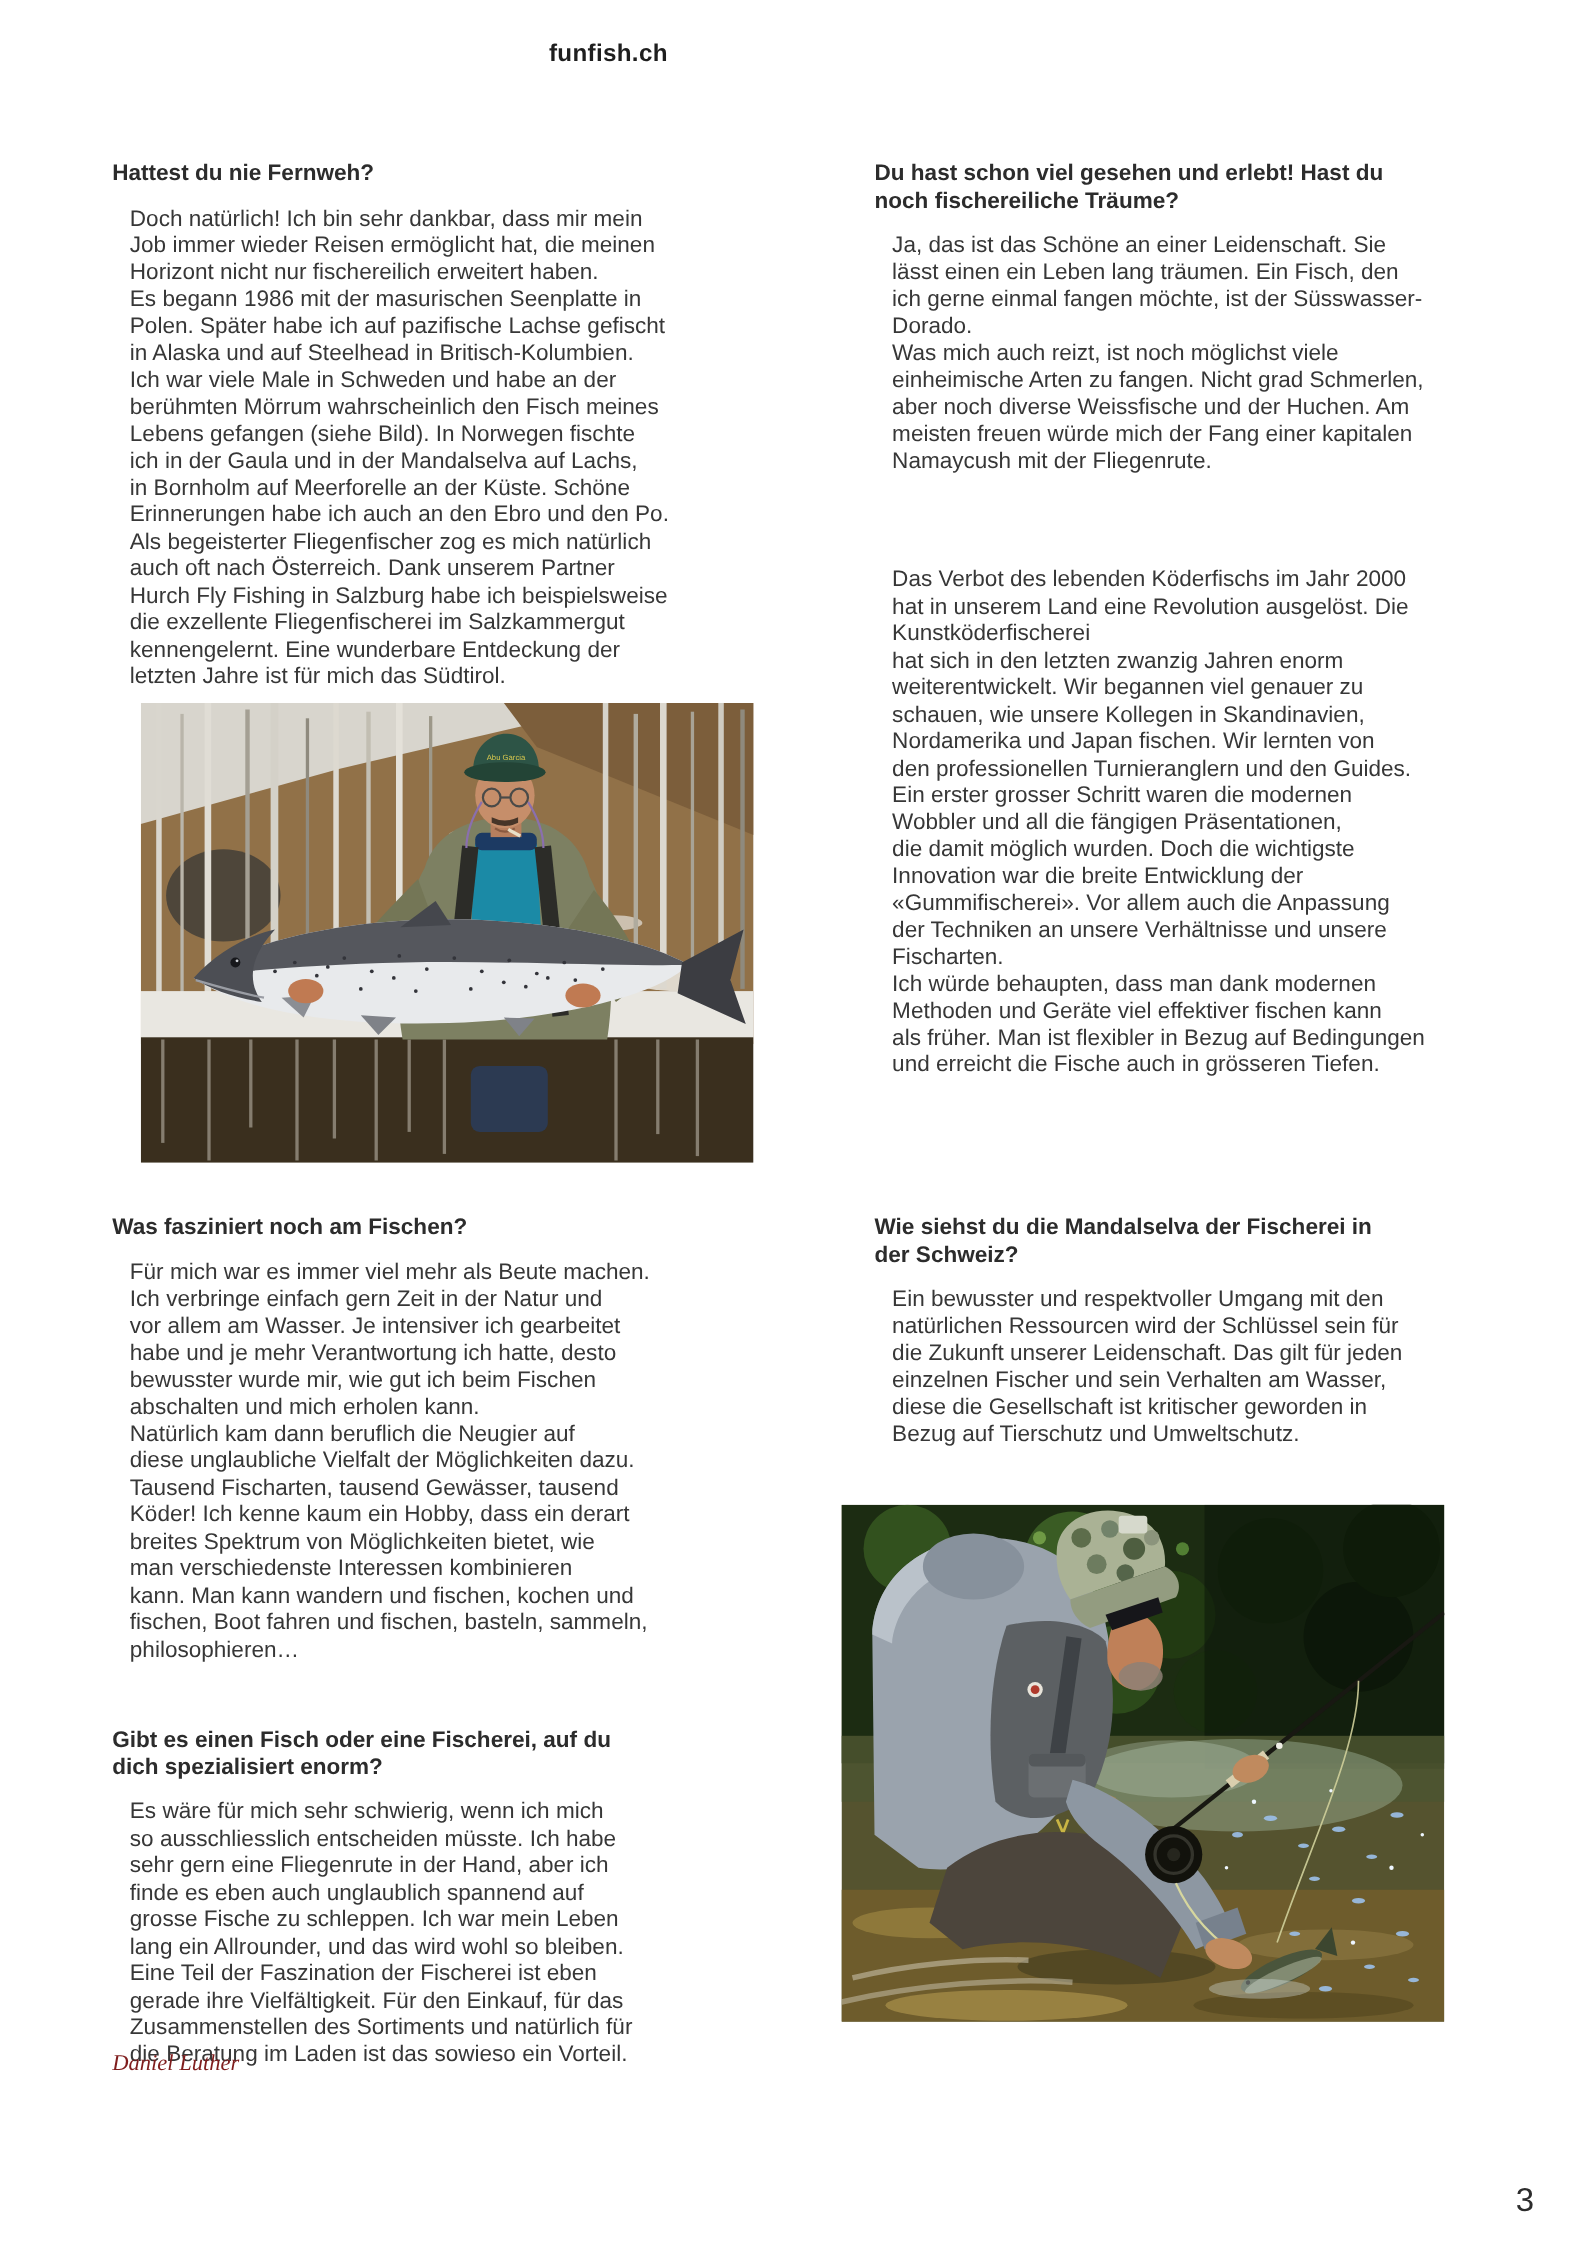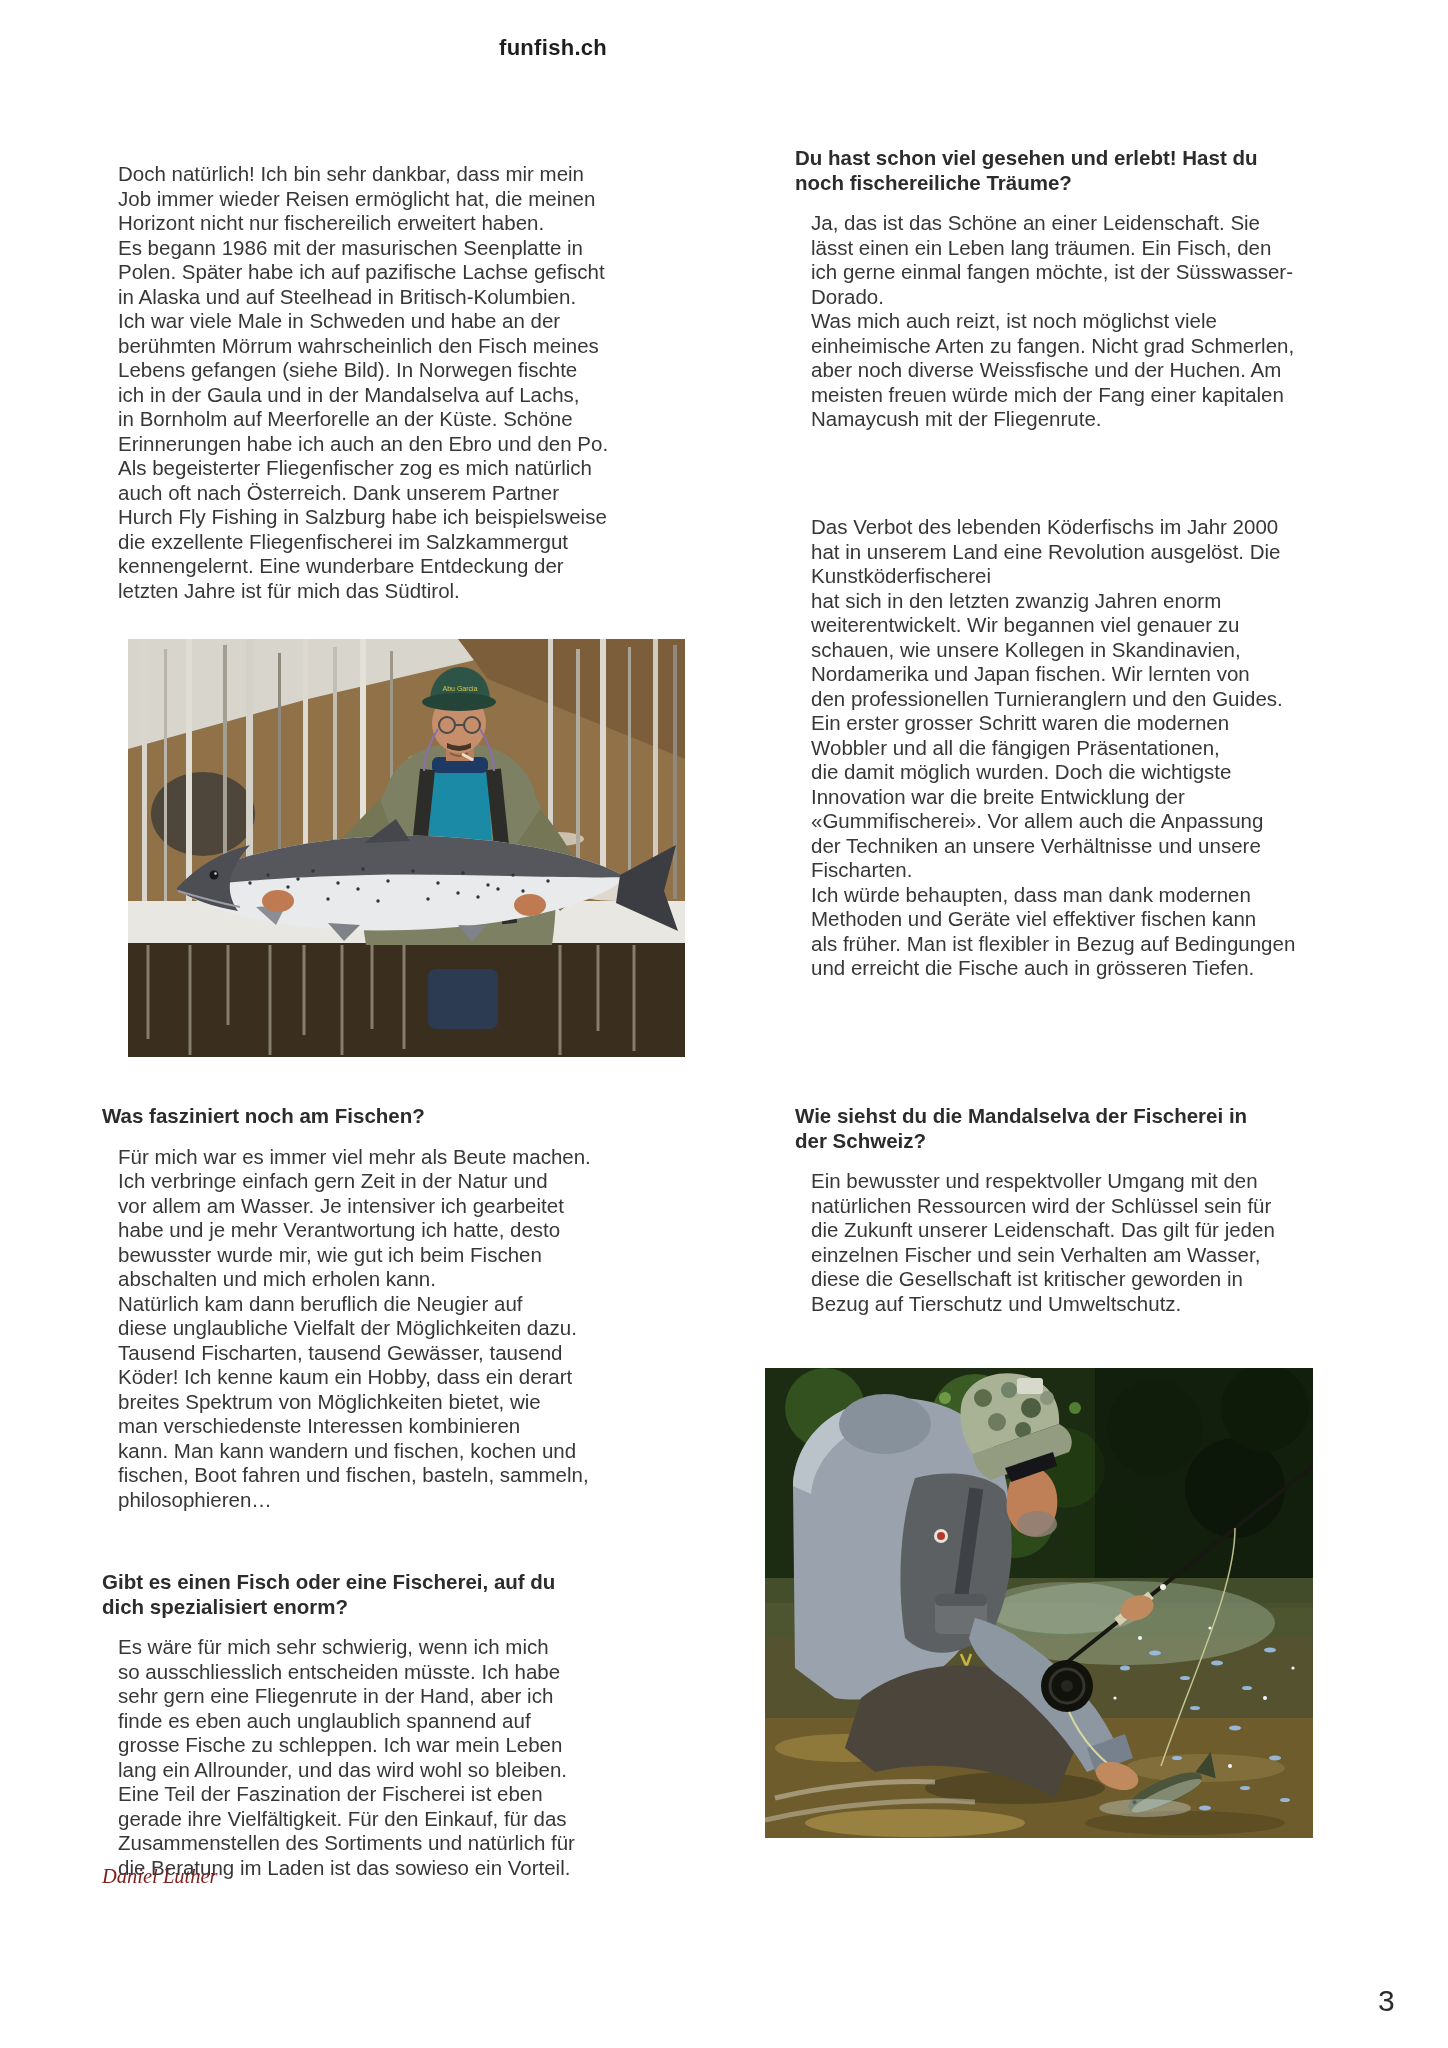--- a/index.html
+++ b/index.html
@@ -33,20 +33,21 @@
   }
 </style>
 </head>
 <body>
 
 <div class="page">
 
   <div class="site-title">funfish.ch</div>
 
   <div class="sec" style="left:102px;top:146px;">
+    <h3>Hattest du nie Fernweh?</h3>
     <p>Doch natürlich! Ich bin sehr dankbar, dass mir mein
 Job immer wieder Reisen ermöglicht hat, die meinen
 Horizont nicht nur fischereilich erweitert haben.
 Es begann 1986 mit der masurischen Seenplatte in
 Polen. Später habe ich auf pazifische Lachse gefischt
 in Alaska und auf Steelhead in Britisch-Kolumbien.
 Ich war viele Male in Schweden und habe an der
 berühmten Mörrum wahrscheinlich den Fisch meines
 Lebens gefangen (siehe Bild). In Norwegen fischte
 ich in der Gaula und in der Mandalselva auf Lachs,

